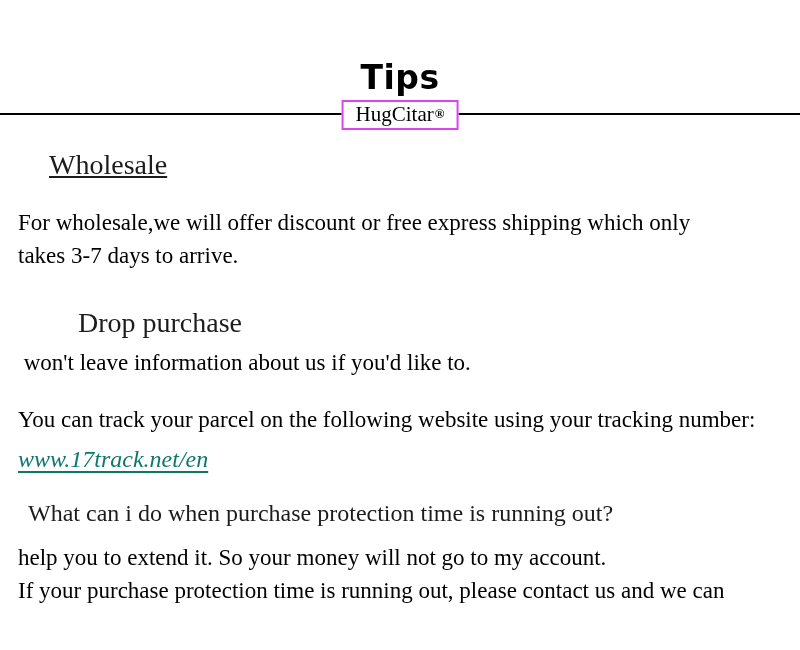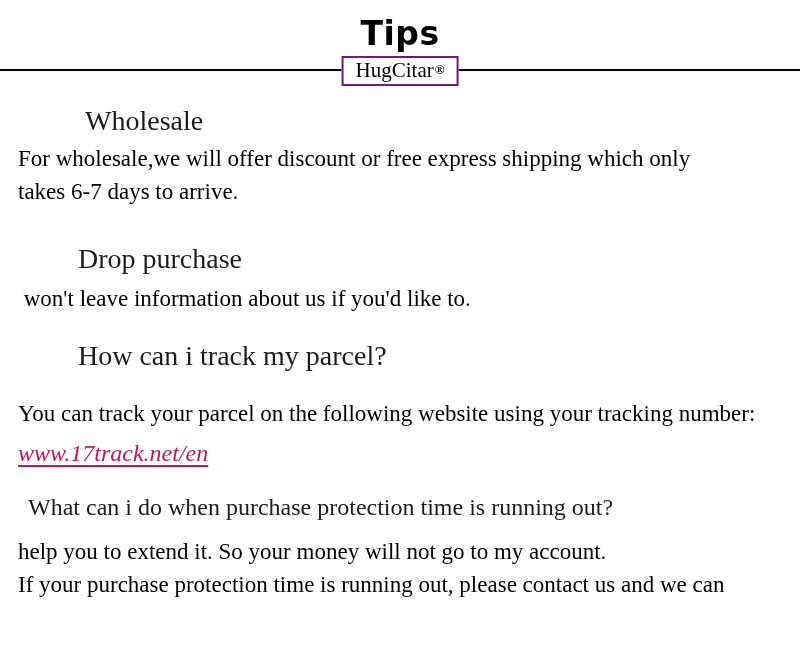--- a/index.html
+++ b/index.html
@@ -19,40 +19,41 @@
     background: #ffffff;
   }
   .page-title {
     padding-top: 14px;
     text-align: center;
     font-family: "DejaVu Sans", sans-serif;
     font-weight: 700;
     font-size: 33px;
     line-height: 40px;
     letter-spacing: 0.5px;
+    margin-top: 44px;
   }
   .divider {
     position: relative;
     height: 30px;
     margin-top: 2px;
   }
   .divider-line {
     position: absolute;
     left: 0;
     right: 0;
     top: 13px;
     border-top: 2px solid #000000;
   }
   .brand-box {
     position: absolute;
     left: 50%;
     top: 0;
     transform: translateX(-50%);
     background: #ffffff;
-    border: 2px solid #701a75;
+    border: 2px solid #d946ef;
     padding: 0 12px 2px 12px;
     height: 30px;
     display: flex;
     align-items: center;
     font-family: cursive;
     font-size: 21px;
     white-space: nowrap;
   }
   .brand-box sup {
     font-size: 13px;
@@ -73,34 +74,34 @@
     line-height: 31px;
   }
   .para {
     margin-left: 18px;
     font-size: 23px;
     line-height: 33px;
   }
   .para .line {
     white-space: pre;
   }
-  .h1 { margin: 18px 0 0 85px; }
-  .p1 { margin-top: 4px; }
+  .h1 { margin: 18px 0 0 49px; text-decoration: underline; }
+  .p1 { margin-top: 24px; }
   .h2 { margin: 34px 0 0 78px; }
   .p2 { margin-top: 6px; }
   .h3 { margin: 24px 0 0 78px; }
   .p3 { margin-top: 24px; }
   .tracking-link {
     display: inline-block;
     margin: 8px 0 0 18px;
     font-family: "Liberation Serif", serif;
     font-style: italic;
     font-size: 24px;
     line-height: 30px;
-    color: #be185d;
+    color: #0f766e;
     text-decoration: underline;
     text-underline-offset: 4px;
   }
   .h4 { margin: 24px 0 0 28px; }
   .p4 { margin-top: 12px; }
 </style>
 </head>
 <body>
 
 <div class="page">
@@ -112,33 +113,32 @@
     <div class="brand-box">
       <span>HugCitar</span>
         <sup>®</sup>
     </div>
   </div>
 
   <div>
     <div class="script h-script h1">Wholesale</div>
     <div class="para p1">
       <div class="line">For wholesale,we will offer discount or free express shipping which only</div>
-      <div class="line">takes 6-7 days to arrive.</div>
+      <div class="line">takes 3-7 days to arrive.</div>
     </div>
   </div>
 
   <div>
     <div class="script h-script h2">Drop purchase</div>
     <div class="para p2">
       <div class="line"> won't leave information about us if you'd like to.</div>
     </div>
   </div>
 
   <div>
-    <div class="script h-script h3">How can i track my parcel?</div>
     <div class="para p3">
       <div class="line">You can track your parcel on the following website using your tracking number:</div>
     </div>
     <a class="tracking-link">www.17track.net/en</a>
   </div>
 
   <div>
     <div class="script h-script small h4">What can i do when purchase protection time is running out?</div>
     <div class="para p4">
       <div class="line">help you to extend it. So your money will not go to my account.</div>

